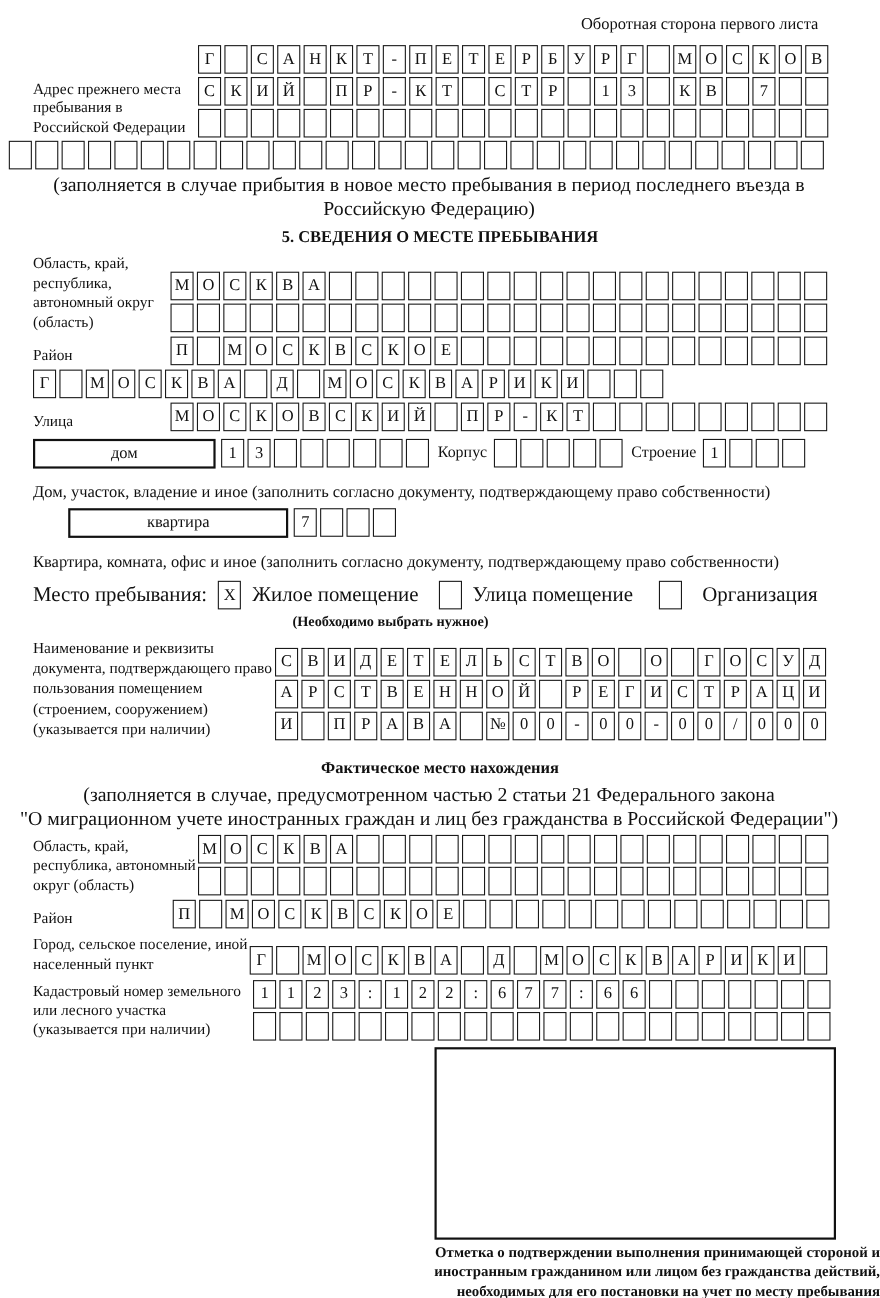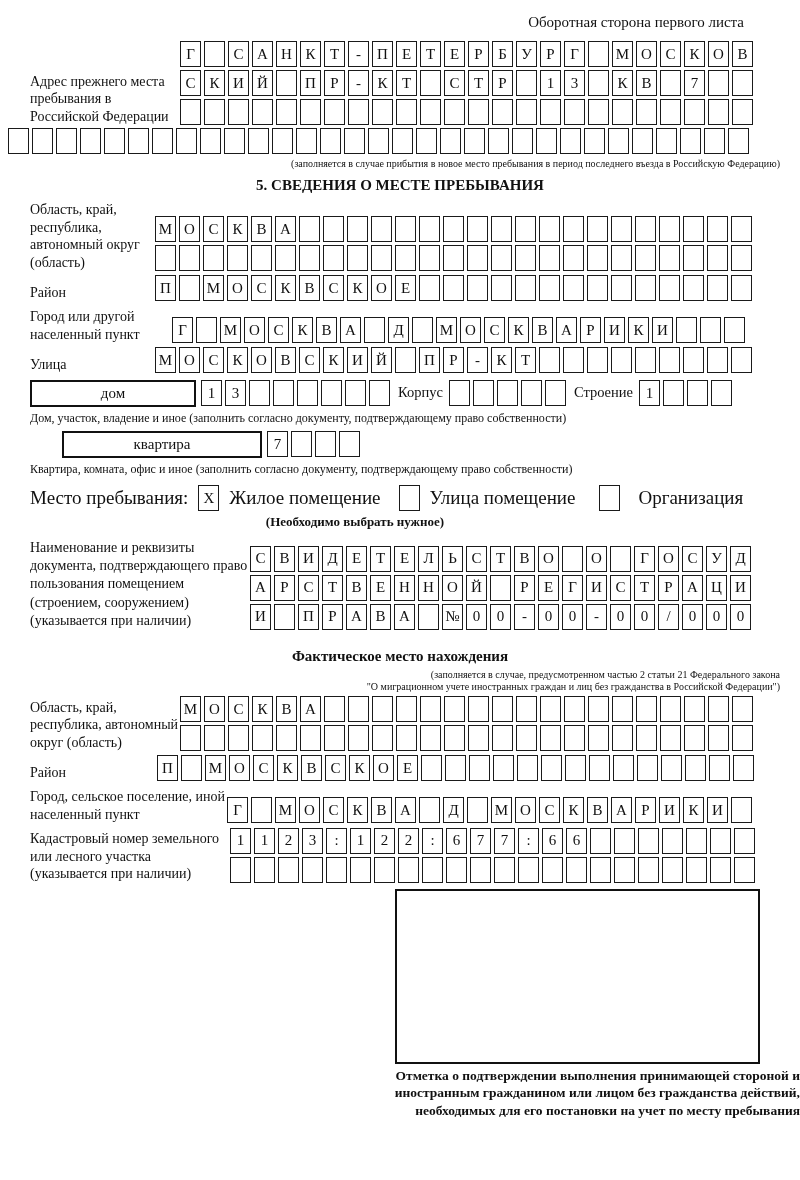--- a/index.html
+++ b/index.html
@@ -19,35 +19,35 @@
   .rows-col { display: flex; flex-direction: column; gap: 3px; }
   .cells-row { display: flex; gap: 3px; }
   .cell {
     width: 21px; height: 26px; border: 1.5px solid #1a1a1a; flex: 0 0 auto;
     display: flex; align-items: center; justify-content: center;
     font-size: 15px; line-height: 1;
   }
 
   .full-row { margin-left: -22px; margin-top: 3px; }
 
-  .center-note { width: 780px; margin-left: -30px; text-align: right; font-size: 10px; margin-top: 4px; }
+  .center-note { width: 780px; margin-left: -30px; text-align: center; font-size: 18px; margin-top: 4px; }
   .section-title { width: 800px; margin-left: -30px; text-align: center; font-size: 15px; font-weight: bold; margin-top: 8px; }
 
   .w125 { width: 125px; } .w142 { width: 142px; } .w150g { width: 150px; }
   .w220 { width: 220px; } .w127 { width: 127px; } .w197 { width: 197px; } .w200 { width: 200px; }
 
   .house-line { display: flex; align-items: flex-start; margin-top: 7px; }
   .wide-box {
     border: 2px solid #111; height: 27px; display: flex; align-items: center;
     justify-content: center; font-size: 15px; flex: 0 0 auto;
   }
   .dom-box { width: 166px; }
   .kv-box { width: 200px; margin-left: 32px; }
   .inline-label { font-size: 14.5px; padding: 4px 6px 0 8px; flex: 0 0 auto; }
-  .caption { font-size: 12px; margin-top: 4px; }
+  .caption { font-size: 15px; margin-top: 14px; }
 
   .stay-line { display: flex; align-items: center; margin-top: 8px; }
   .stay-line .txt { font-size: 19px; }
   .stay-line .cell { margin: 0 10px; }
   .stay-note { width: 330px; margin-left: 160px; text-align: center; font-size: 13px; margin-top: 3px; font-weight: bold; }
 
   .stamp-box { margin-left: 365px; margin-top: 6px; width: 365px; height: 175px; border: 2px solid #111; }
   .stamp-caption {
     margin-left: 330px; width: 440px; text-align: right;
     font-size: 13.5px; font-weight: bold; line-height: 1.3; margin-top: 3px;
@@ -266,21 +266,20 @@
         <span class="cell"></span>
         <span class="cell"></span>
         <span class="cell"></span>
         <span class="cell"></span>
         <span class="cell"></span>
         <span class="cell"></span>
       </div>
   </div>
 
   <div class="fline">
-    <div class="flabel w142">Город или другой населенный пункт</div>
     <div class="cells-row">
         <span class="cell">Г</span>
         <span class="cell"></span>
         <span class="cell">М</span>
         <span class="cell">О</span>
         <span class="cell">С</span>
         <span class="cell">К</span>
         <span class="cell">В</span>
         <span class="cell">А</span>
         <span class="cell"></span>

